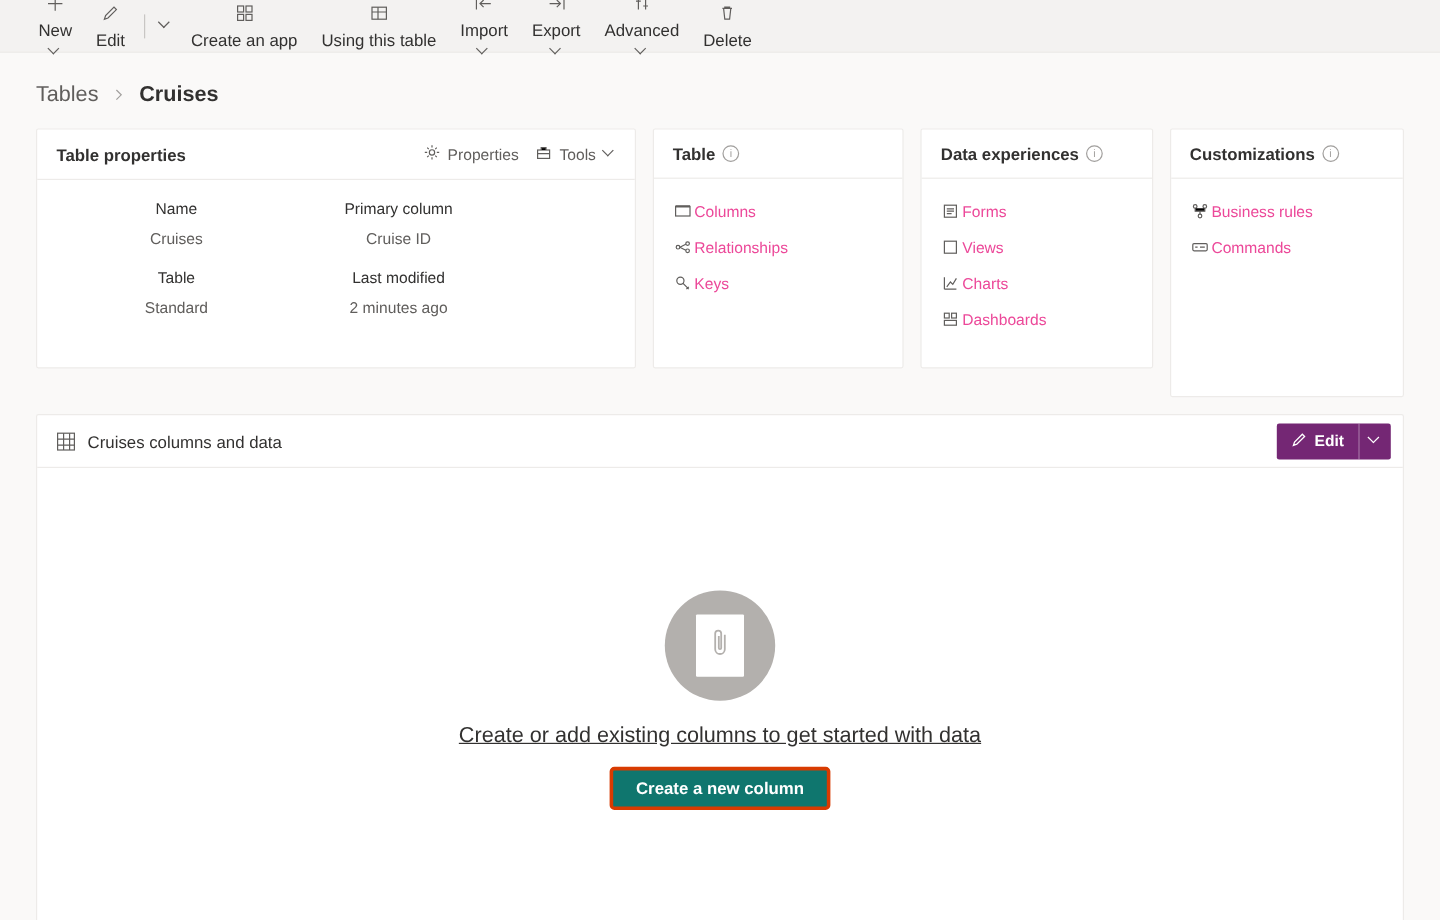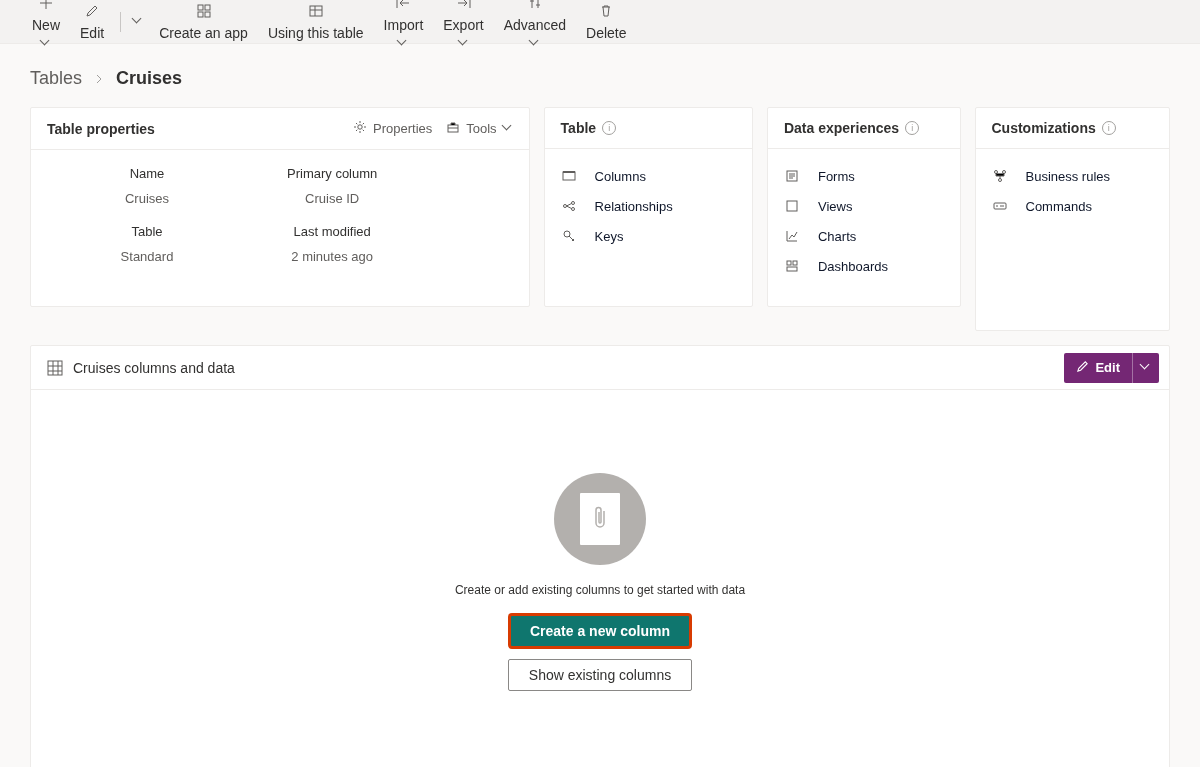--- a/index.html
+++ b/index.html
@@ -72,21 +72,21 @@
   .schema-card { width: 212px; height: 200px; }
   .dataexp-card { width: 196px; height: 200px; }
   .custom-card { width: 198px; height: 224px; }
 
   .props-body { display:flex; padding: 16px 16px; gap: 40px; }
   .props-col { display:flex; flex-direction:column; gap:10px; }
   .plabel { font-size:13px; color:#323130; }
   .pval { font-size:13px; color:#605e5c; }
 
   .link-list { display:flex; flex-direction:column; padding:12px 8px; }
-  .link-item { display:flex; align-items:center; gap:18px; padding:7px 8px; cursor:pointer; color:#0f172a; font-size:13px; }
+  .link-item { display:flex; align-items:center; gap:2px; padding:7px 8px; cursor:pointer; color:#ec4899; font-size:13px; }
   .link-item .ic { width:16px; height:16px; color:#605e5c; display:flex; align-items:center; justify-content:center;}
   .info-ic { width:14px; height:14px; border:1px solid #a19f9d; border-radius:50%; display:inline-flex; align-items:center; justify-content:center; font-size:9px; color:#a19f9d; margin-left:6px; font-weight:400;}
 
   
   .coldata {
     margin: 14px 30px 0;
     background:#fff;
     border:1px solid #edebe9;
     border-radius:2px;
     height: 430px;
@@ -113,21 +113,21 @@
   .edit-arrow { display:flex; align-items:center; justify-content:center; width:26px; cursor:pointer;}
   .edit-arrow .chev-d::before { border-color:#fff; }
 
   .empty-area { flex:1; display:flex; flex-direction:column; align-items:center; justify-content:center; gap:18px; }
   .empty-circle {
     width:92px; height:92px; border-radius:50%; background:#b3b0ad;
     display:flex; align-items:center; justify-content:center;
   }
   .doc-sq { width:40px; height:52px; background:#fff; border-radius:1px; display:flex; align-items:center; justify-content:center;}
   .clip-ic { color:#b3b0ad; }
-  .empty-txt { font-size:12px; color:#323130; }
+  .empty-txt { font-size:18px; color:#323130;text-decoration:underline; }
   .btn-primary {
     background:#0f766e; color:#fff; font-weight:600;
     padding: 8px 20px; border:none; border-radius:2px; cursor:pointer;
     font-size:14px;
     outline:3px solid #d83b01; outline-offset:-1px;
   }
   .btn-secondary {
     background:#fff; color:#323130;
     padding: 7px 20px; border:1px solid #8a8886; border-radius:2px; cursor:pointer;
     font-size:14px;
@@ -426,15 +426,14 @@
       <div class="doc-sq">
         <span class="clip-ic">
           <svg width="20" height="28" viewBox="0 0 20 28">
               <path d="M14 7v12a4 4 0 01-8 0V6a2.5 2.5 0 115 0v12a1 1 0 01-2 0V8" fill="none" stroke="currentColor" stroke-width="1.5"></path>
             </svg>
         </span>
       </div>
     </div>
     <div class="empty-txt">Create or add existing columns to get started with data</div>
     <button class="btn-primary">Create a new column</button>
-    <button class="btn-secondary" style="margin-top:-6px">Show existing columns</button>
   </div>
 </div>
 
 </body></html>

